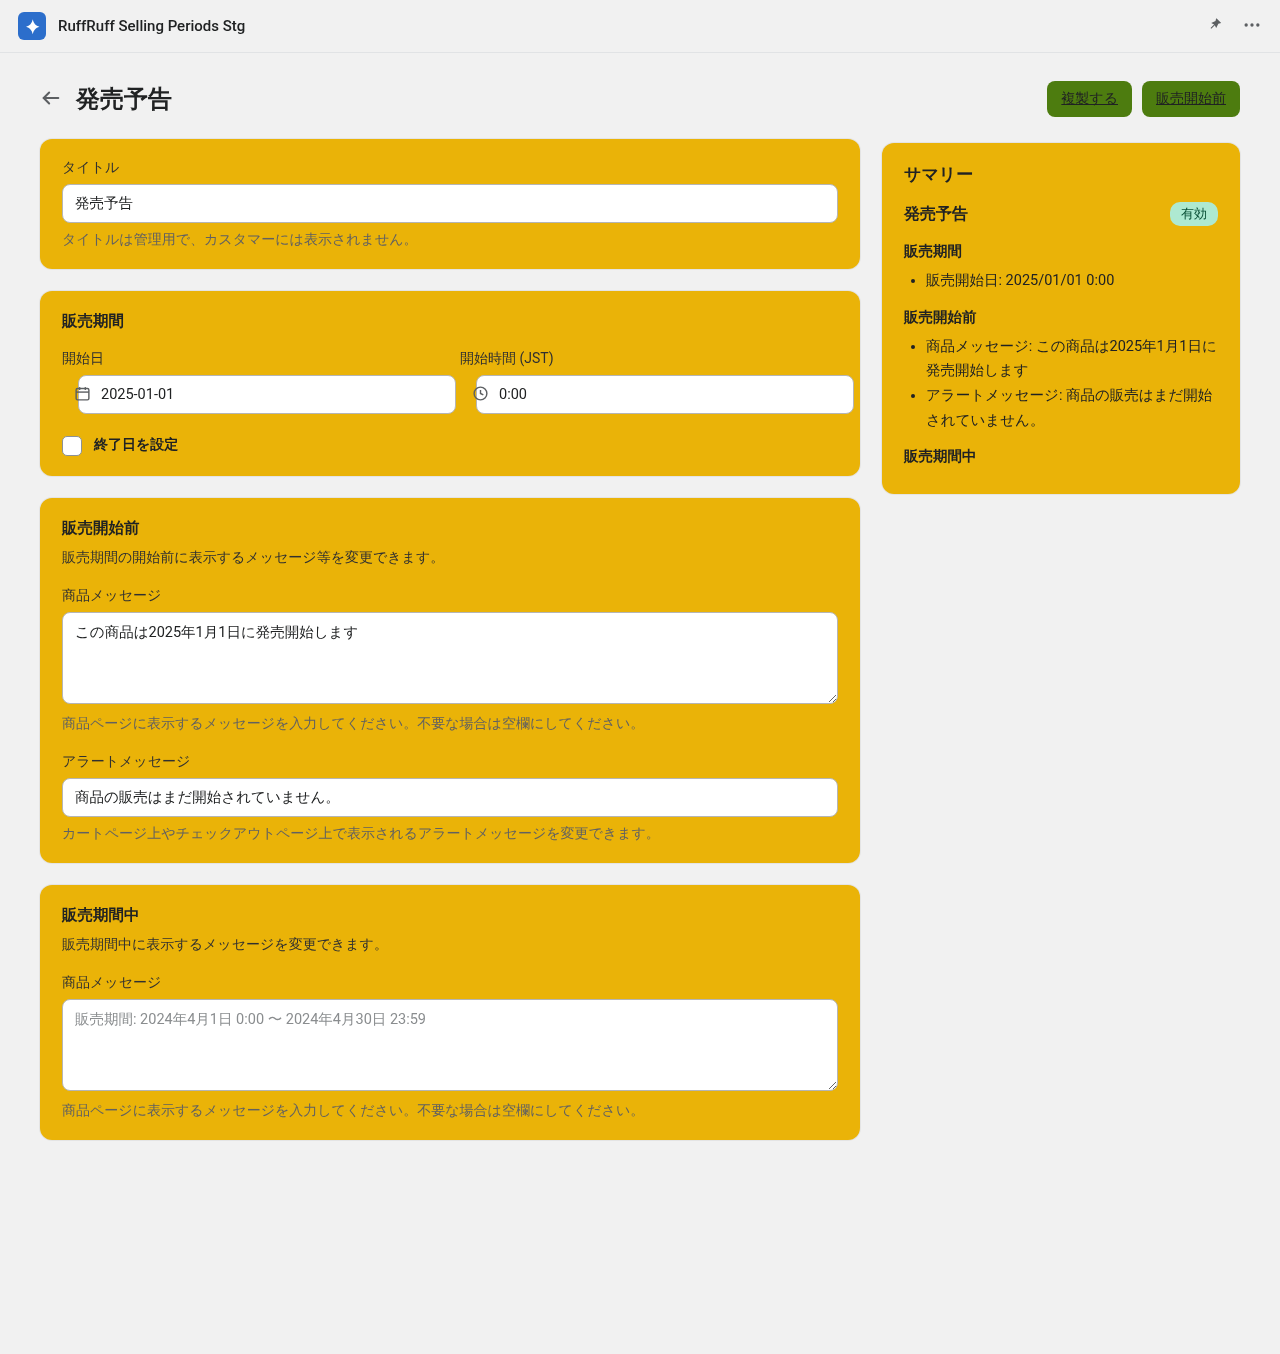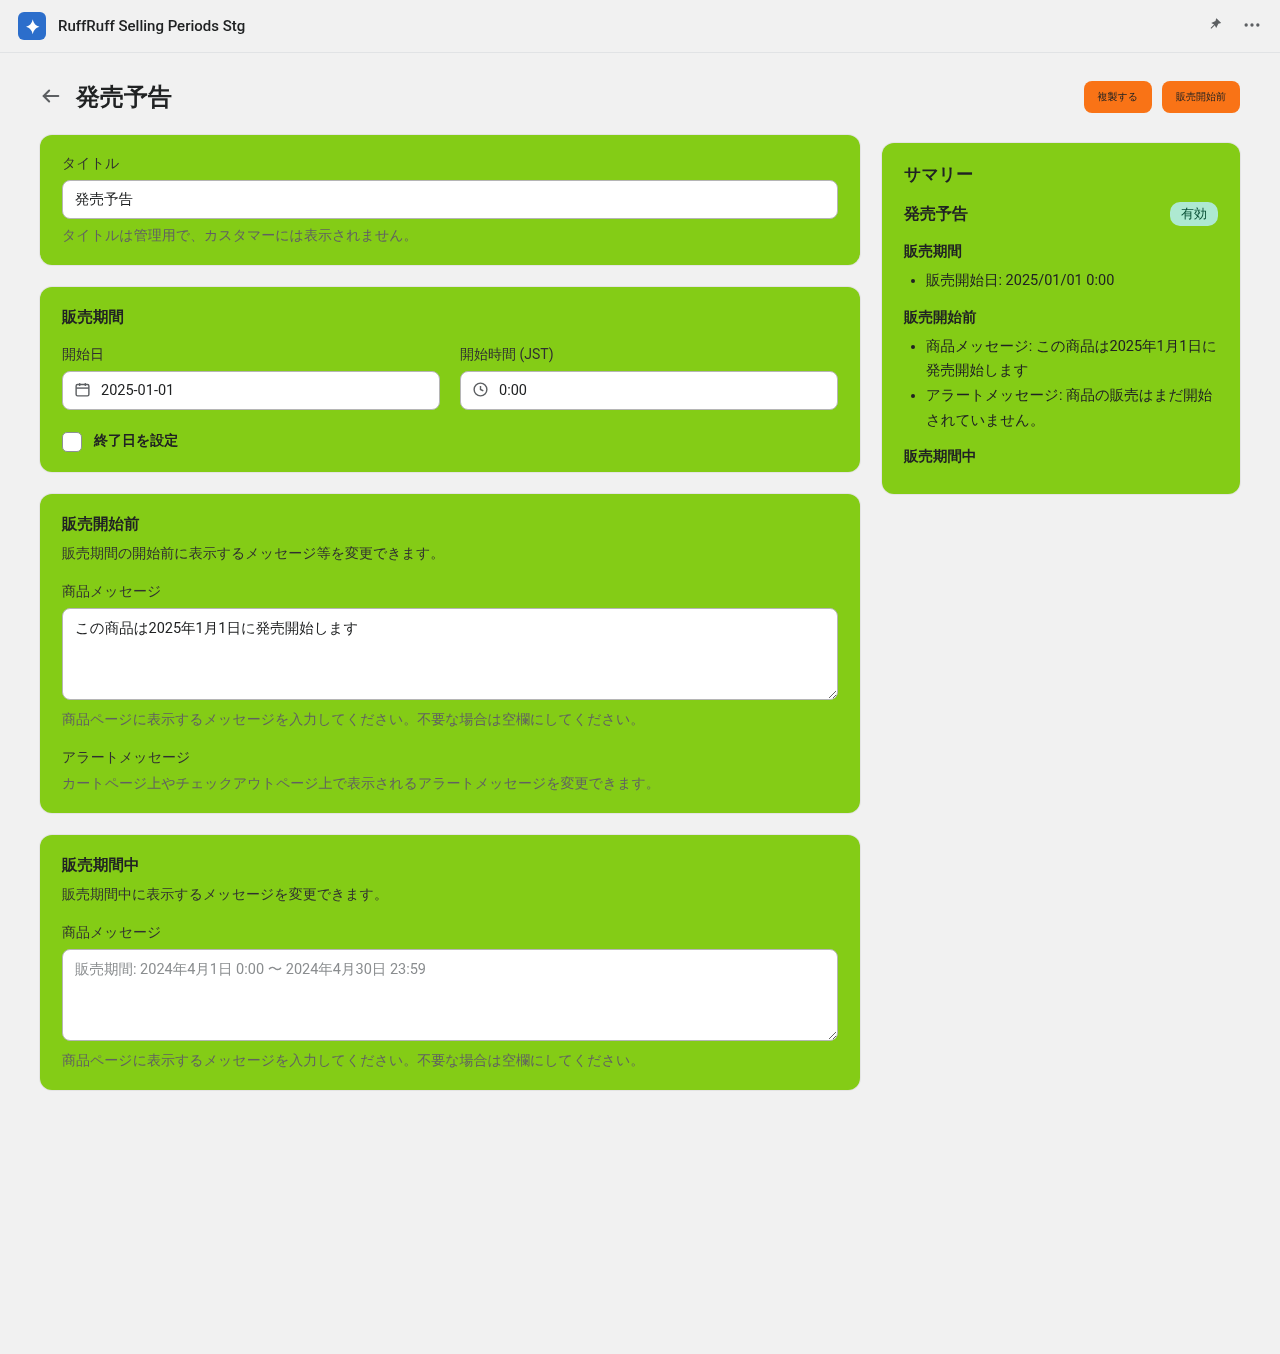--- a/index.html
+++ b/index.html
@@ -44,32 +44,33 @@
     align-items: center;
     justify-content: space-between;
     margin-bottom: 22px;
   }
   .page-header-left { display: flex; align-items: center; gap: 14px; }
   .back-arrow { cursor: pointer; color: #5c5f62; }
   .page-title { font-size: 24px; font-weight: 700; }
 
   .header-actions { display: flex; gap: 10px; }
   .btn-secondary {
-    background: #f97316;
+    background: #4d7c0f;
     border: none;
     border-radius: 8px;
     padding: 9px 14px;
-    font-size: 10px;
+    font-size: 14px;
     font-weight: 500;
     color: #202223;
     cursor: pointer;
+    text-decoration: underline;
   }
 
   .card {
-    background: #84cc16;
+    background: #eab308;
     border-radius: 12px;
     padding: 20px 22px;
     margin-bottom: 22px;
     box-shadow: 0 0 0 1px rgba(0,0,0,0.05);
   }
   .card h2.section-title {
     font-size: 15.5px;
     font-weight: 650;
     margin-bottom: 10px;
   }
@@ -103,21 +104,21 @@
   .textarea-input::placeholder, .text-input::placeholder { color: #8a8d8f; }
 
   .row-two { display: flex; gap: 20px; }
   .row-two > div { flex: 1; }
 
   .icon-input { position: relative; }
   .icon-input .icon-left {
     position: absolute; left: 12px; top: 50%; transform: translateY(-50%);
     color: #5c5f62;
   }
-  .icon-input input { padding-left: 38px; }
+  .icon-input input { padding-left: 22px; margin-left: 16px; }
 
   .checkbox-row { display: flex; align-items: flex-start; gap: 12px; margin-top: 22px; font-weight: bold; }
   .checkbox-box {
     width: 20px; height: 20px;
     border: 1.5px solid #8c9196;
     border-radius: 5px;
     background: #fff;
     cursor: pointer;
   }
 
@@ -234,20 +235,21 @@
       <div class="section-sub">販売期間の開始前に表示するメッセージ等を変更できます。</div>
 
       <div class="field-block">
         <label class="field-label">商品メッセージ</label>
         <textarea class="textarea-input" style="">この商品は2025年1月1日に発売開始します</textarea>
         <div class="field-help">商品ページに表示するメッセージを入力してください。不要な場合は空欄にしてください。</div>
       </div>
 
       <div class="field-block">
         <label class="field-label">アラートメッセージ</label>
+        <input class="text-input" type="text" value="商品の販売はまだ開始されていません。" style="">
         <div class="field-help">カートページ上やチェックアウトページ上で表示されるアラートメッセージを変更できます。</div>
       </div>
     </div>
 
     <div class="card">
       <h2 class="section-title">販売期間中</h2>
       <div class="section-sub">販売期間中に表示するメッセージを変更できます。</div>
 
       <div class="field-block">
         <label class="field-label">商品メッセージ</label>

